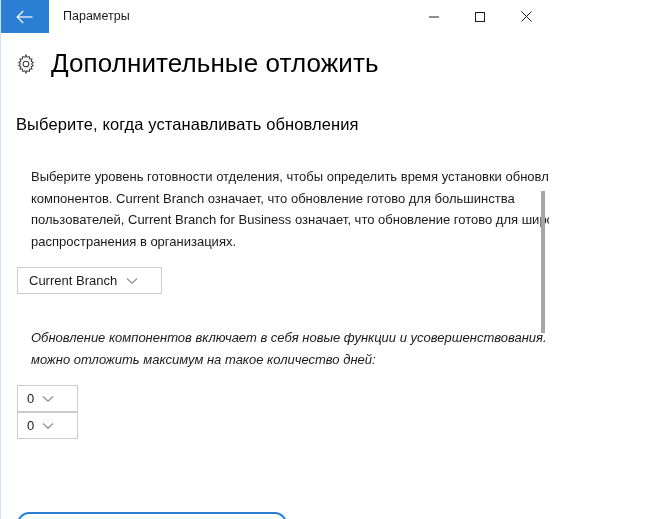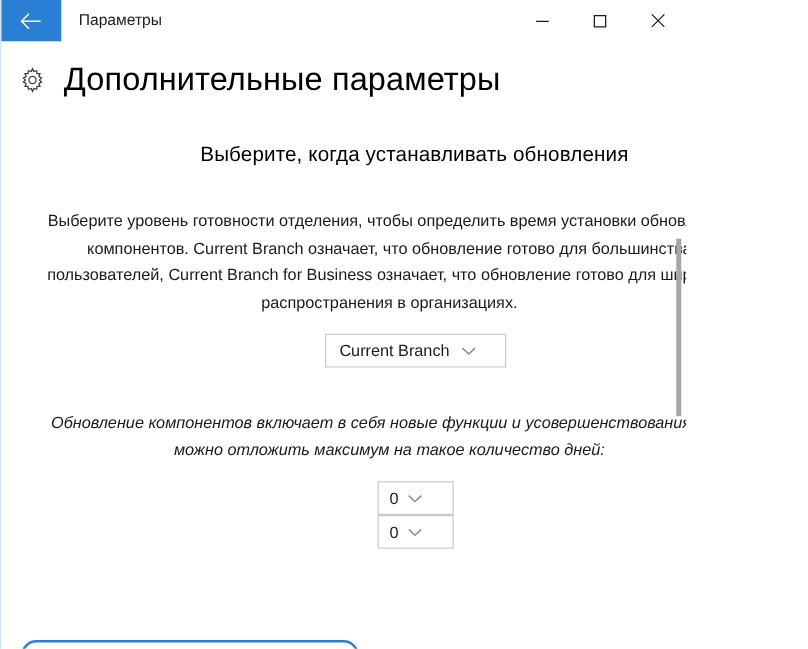--- a/index.html
+++ b/index.html
@@ -100,21 +100,20 @@
     letter-spacing: 0.1px;
     white-space: nowrap;
   }
 
   
   .content {
     position: absolute;
     left: 0;
     top: 100px;
     width: 646px;
-    text-align: center;
   }
 
   .section-heading {
     margin: 0;
     padding: 15px 0 0 15px;
     font-size: 16.5px;
     font-weight: 400;
     color: #000000;
     letter-spacing: 0.1px;
   }
@@ -245,21 +244,21 @@
 
   <div class="page-header">
     <span class="gear-icon">
       <svg width="22" height="22" viewBox="0 0 24 24" aria-hidden="true">
         <g fill="none" stroke="#3a3a3a" stroke-width="1.1">
           <circle cx="12" cy="12" r="3.1"></circle>
           <path d="M12 2.2 L13.1 4.6 L15.6 3.9 L15.9 6.5 L18.5 6.5 L17.6 9 L19.9 10.2 L18.1 12 L19.9 13.8 L17.6 15 L18.5 17.5 L15.9 17.5 L15.6 20.1 L13.1 19.4 L12 21.8 L10.9 19.4 L8.4 20.1 L8.1 17.5 L5.5 17.5 L6.4 15 L4.1 13.8 L5.9 12 L4.1 10.2 L6.4 9 L5.5 6.5 L8.1 6.5 L8.4 3.9 L10.9 4.6 Z"></path>
         </g>
       </svg>
     </span>
-    <div class="page-title">Дополнительные параметры</div>
+    <div class="page-title">Дополнительные отложить</div>
   </div>
 
   <div class="content">
 
     <h2 class="section-heading">Выберите, когда устанавливать обновления</h2>
 
     <p class="body-text">Выберите уровень готовности отделения, чтобы определить время установки обновлений компонентов. Current Branch означает, что обновление готово для большинства пользователей, Current Branch for Business означает, что обновление готово для широкого распространения в организациях.</p>
 
     <div class="block">
       <div class="combo combo-branch">

